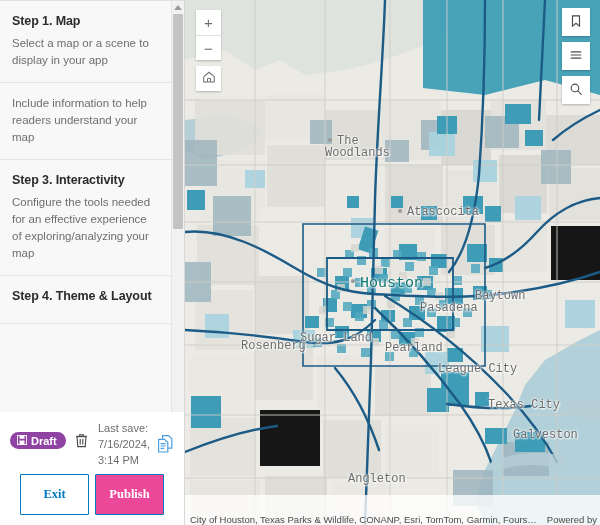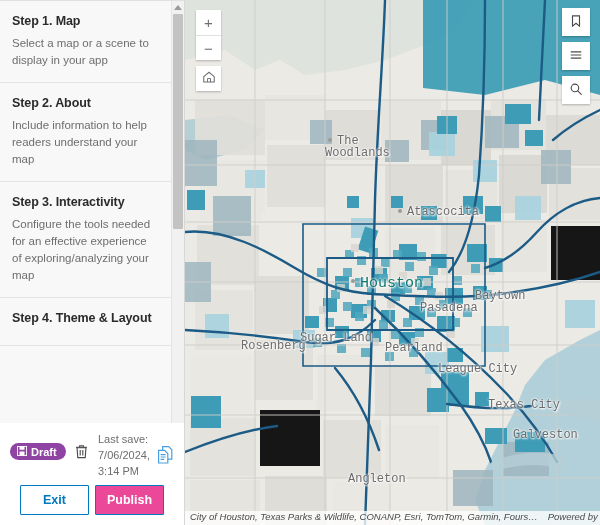--- a/index.html
+++ b/index.html
@@ -82,22 +82,22 @@
     font-size:11px;color:#6e6e6e;line-height:16px;margin-left:3px;flex:1;
   }
   .save-text .lbl{display:block;}
   .dup-btn{
     background:none;border:none;padding:0;margin:14px 0 0 0;cursor:pointer;
     width:18px;height:20px;
   }
 
   .btn-row{display:flex;gap:6px;padding:6px 10px 10px 10px;background:#fff;}
   .btn{
-    flex:1;height:30px;font-size:12.5px;font-weight:bold;cursor:pointer;
-    border-radius:1px;box-sizing:border-box;font-family:Liberation Sans, sans-serif;
+    flex:1;height:41px;font-size:12.5px;font-weight:bold;cursor:pointer;
+    border-radius:1px;box-sizing:border-box;font-family:Liberation Serif, serif;
   }
   .btn-exit{background:#fff;border:1px solid #0079c1;color:#0079c1;}
   .btn-publish{background:#ec4899;border:1px solid #0079c1;color:#fff;}
 
   
   .map{
     position:absolute;left:185px;top:0;width:415px;height:525px;overflow:hidden;
     background:#e8e6e1;
   }
   .map-canvas{position:absolute;inset:0;}
@@ -132,24 +132,24 @@
   }
   .tool-stack{
     position:absolute;right:10px;top:8px;display:flex;flex-direction:column;gap:6px;
   }
   .tool-btn{
     width:28px;height:28px;background:#fff;box-shadow:0 1px 2px rgba(0,0,0,.25);
     display:flex;align-items:center;justify-content:center;cursor:pointer;border:none;padding:0;
   }
 
   .attrib{
-    position:absolute;left:0;bottom:0;width:415px;height:14px;
+    position:absolute;left:0;bottom:0;width:415px;height:30px;
     background:rgba(255,255,255,.78);
-    display:flex;align-items:flex-start;justify-content:space-between;
-    padding:0 5px;box-sizing:border-box;font-style:italic;
+    display:flex;align-items:flex-end;justify-content:space-between;
+    padding:0 5px;box-sizing:border-box;
   }
   .attrib span{font-size:9.5px;color:#4a4a4a;white-space:nowrap;}
   .attrib .right{padding-left:10px;}
 </style>
 </head>
 <body>
 
 <div id="app">
 
   <aside class="sidebar">
@@ -157,21 +157,20 @@
 
     <div class="steps-wrap">
       <div class="steps-scroll">
 
         <section class="step">
           <h2 class="step-title">Step 1. Map</h2>
           <p class="step-desc">Select a map or a scene to display in your app</p>
         </section>
 
         <section class="step">
-          <h2 class="step-title">Step 2. About</h2>
           <p class="step-desc">Include information to help readers understand your map</p>
         </section>
 
         <section class="step">
           <h2 class="step-title">Step 3. Interactivity</h2>
           <p class="step-desc">Configure the tools needed for an effective experience of exploring/analyzing your map</p>
         </section>
 
         <section class="step">
           <h2 class="step-title">Step 4. Theme &amp; Layout</h2>
@@ -208,21 +207,21 @@
               <g fill="none" stroke="#4a4a4a" stroke-width="1.2">
                 <path d="M2.2 4h9.6l-.8 10.6H3z"></path>
                 <path d="M1 3.4h12M5 3.4V1.8h4v1.6M5.6 6.4v6M8.4 6.4v6"></path>
               </g>
             </svg>
           </span>
         </button>
 
         <span class="save-text">
           <span class="lbl">Last save:</span>
-          <span class="lbl">7/06/2024,</span>
+          <span class="lbl">7/16/2024,</span>
           <span class="lbl">3:14 PM</span>
         </span>
 
         <button class="dup-btn">
           <span>
             <svg viewBox="0 0 18 20" width="18" height="20">
               <g fill="#ffffff" stroke="#4a9fe0" stroke-width="1.2">
                 <path d="M6.6 1.6h6l3.2 3.2v9.4H6.6z"></path>
                 <path d="M2.6 5.4h6l3.2 3.2v9.4H2.6z"></path>
               </g>

